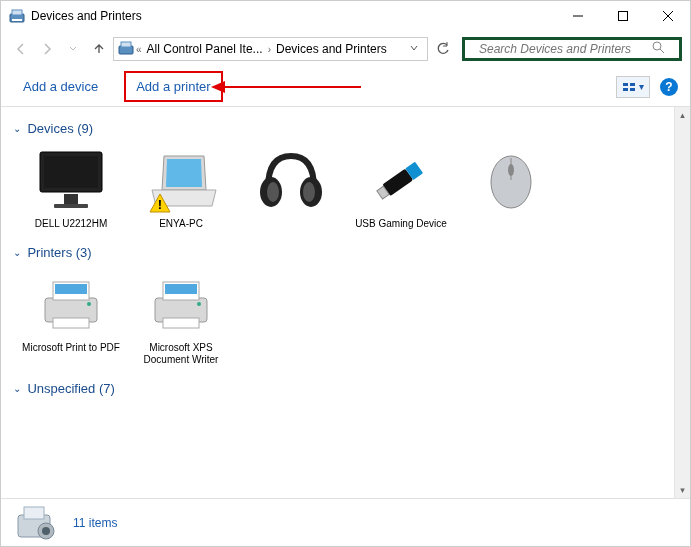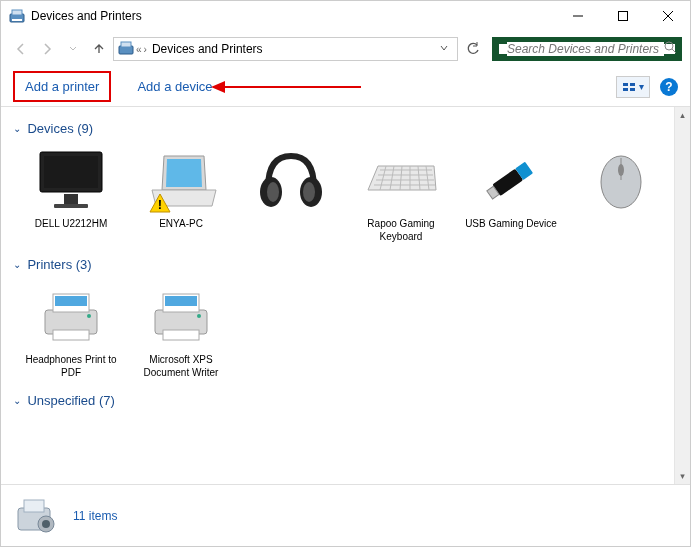--- a/index.html
+++ b/index.html
@@ -45,27 +45,27 @@
     align-items: center;
     padding: 0 4px;
     gap: 2px;
     overflow: hidden;
   }
   .breadcrumb .crumb { font-size: 12px; color: #000; padding: 0 3px; white-space: nowrap; }
   .breadcrumb .chev { color: #666; font-size: 10px; }
   .breadcrumb .dropdown { margin-left: auto; padding: 0 4px; color:#555; }
   .refresh { width: 22px; height:24px; display:flex; align-items:center; justify-content:center; color:#555; border:1px solid transparent; margin-left:2px; }
   .searchbox {
-    width: 190px;
+    width: 220px;
     height: 24px;
-    border: 7px solid #14532d;
+    border: 3px solid #14532d;
     display: flex;
     align-items: center;
     margin-left: 6px;
-    padding: 0 8px;
+    padding: 0 14px;
     color: #888;
   }
   .searchbox input { border:none; outline:none; font-size:12px; flex:1; font-style: italic; color:#777; }
   .searchbox .sicon { color:#888; }
   
   .toolbar {
     height: 40px;
     display: flex;
     align-items: center;
     padding: 0 12px;
@@ -88,21 +88,21 @@
   .content { flex:1; overflow:hidden; position:relative; padding: 8px 12px 0 12px; }
   .scrollbar-v { position:absolute; right:0; top:0; bottom:0; width:16px; background:#f0f0f0; border-left:1px solid #e5e5e5;}
   .scrollbar-v .arrow { height:16px; display:flex; align-items:center; justify-content:center; color:#666; font-size:9px;}
   .group-header { color:#1a4b8c; font-size:13px; padding: 6px 0 8px 0; display:flex; align-items:center; gap:6px;}
   .group-header .caret { font-size:10px; color:#1a4b8c;}
   .items { display:flex; flex-wrap:wrap; gap: 4px 10px; padding-left:8px; }
   .item { width: 100px; display:flex; flex-direction:column; align-items:center; text-align:center; margin-bottom:8px;}
   .item .iconwrap { width:80px; height:72px; display:flex; align-items:center; justify-content:center; position:relative;}
   .item .label { font-size:10px; color:#000; line-height:1.25; margin-top:2px; word-wrap:break-word; max-width:105px;}
   
-  .statusbar { height:62px; border-top:1px solid #e0e0e0; display:flex; align-items:center; padding: 4px 12px; gap:12px;}
+  .statusbar { height:48px; border-top:1px solid #e0e0e0; display:flex; align-items:center; padding: 4px 12px; gap:12px;}
   .statusbar .thumb { width:48px; height:48px; display:flex; align-items:center; justify-content:center;}
   .statusbar .stext { color:#1a5cb0; font-size:12px;}
   .warning-triangle { position:absolute; bottom:0; left:8px; }
 </style>
 </head>
 <body>
 
 <div class="titlebar">
   <span class="appicon">
     <svg width="16" height="16" viewBox="0 0 16 16">
@@ -152,20 +152,21 @@
       <svg width="14" height="14">
         <path d="M7 11 L7 3 M3 7 L7 3 L11 7" fill="none" stroke="#555" stroke-width="1.3"></path>
       </svg>
     </div>
   <div class="breadcrumb">
     <span><svg width="16" height="16" viewBox="0 0 16 16">
           <rect x="1" y="6" width="14" height="8" rx="1" fill="#5a8fc0" stroke="#2a5a8a"></rect>
           <rect x="3" y="2" width="10" height="5" fill="#d0e0f0" stroke="#5a8fc0"></rect>
         </svg></span>
     <span class="chev">«</span>
+    <span class="crumb">All Control Panel Ite...</span>
     <span class="chev">›</span>
     <span class="crumb">Devices and Printers</span>
     <span class="dropdown"><svg width="10" height="10">
           <path d="M2 3 L5 7 L8 3" fill="none" stroke="#555"></path>
         </svg></span>
   </div>
   <div class="refresh">
       <svg width="14" height="14">
         <path d="M11 3 A5 5 0 1 0 12 8" fill="none" stroke="#555" stroke-width="1.3"></path>
         <path d="M11 0 L11 4 L7 4" fill="none" stroke="#555"></path>
@@ -174,22 +175,22 @@
   <div class="searchbox">
     <input type="text" placeholder="Search Devices and Printers" style="">
     <span class="sicon"><svg width="13" height="13">
           <circle cx="5" cy="5" r="4" fill="none" stroke="#888"></circle>
           <line x1="8" y1="8" x2="12" y2="12" stroke="#888"></line>
         </svg></span>
   </div>
 </div>
 
 <div class="toolbar">
+  <span class="toolbtn">Add a device</span>
   <span class="toolbtn highlight">Add a printer</span>
-  <span class="toolbtn">Add a device</span>
   <svg class="arrow-callout" width="150" height="12" style="overflow:visible">
     <line x1="150" y1="2" x2="10" y2="2" stroke="#e00000" stroke-width="2"></line>
     <polygon points="0,2 14,-4 14,8" fill="#e00000"></polygon>
   </svg>
   <div class="toolbar-right">
     <div class="viewmode">
       <svg width="14" height="12">
           <rect x="1" y="2" width="5" height="3" fill="#1a5cb0"></rect>
           <rect x="1" y="7" width="5" height="3" fill="#1a5cb0"></rect>
           <rect x="8" y="2" width="5" height="3" fill="#1a5cb0"></rect>
@@ -245,40 +246,20 @@
             <path d="M12 40 Q12 8 35 8 Q58 8 58 40" fill="none" stroke="#222" stroke-width="6"></path>
             <ellipse cx="15" cy="44" rx="11" ry="15" fill="#222"></ellipse>
             <ellipse cx="55" cy="44" rx="11" ry="15" fill="#222"></ellipse>
             <ellipse cx="17" cy="44" rx="6" ry="10" fill="#555"></ellipse>
             <ellipse cx="53" cy="44" rx="6" ry="10" fill="#555"></ellipse>
           </svg>
       </div>
     </div>
     <div class="item">
       <div class="iconwrap">
-        <svg width="74" height="40">
-            <polygon points="4,30 14,6 70,6 72,30" fill="#e8e8e8" stroke="#aaa"></polygon>
-          <g stroke="#bbb">
-            <line x1="16" y1="10" x2="68" y2="10"></line>
-              <line x1="14" y1="15" x2="69" y2="15"></line>
-              <line x1="12" y1="20" x2="70" y2="20"></line>
-              <line x1="10" y1="25" x2="71" y2="25"></line>
-            <line x1="22" y1="6" x2="16" y2="30"></line>
-              <line x1="30" y1="6" x2="26" y2="30"></line>
-              <line x1="38" y1="6" x2="36" y2="30"></line>
-              <line x1="46" y1="6" x2="46" y2="30"></line>
-              <line x1="54" y1="6" x2="56" y2="30"></line>
-              <line x1="62" y1="6" x2="65" y2="30"></line>
-          </g>
-        </svg>
-      </div>
-      <div class="label">Rapoo Gaming Keyboard</div>
-    </div>
-    <div class="item">
-      <div class="iconwrap">
         <svg width="64" height="54">
             <g transform="rotate(-35 32 27)">
               <rect x="14" y="20" width="28" height="14" rx="2" fill="#111"></rect>
               <rect x="42" y="20" width="12" height="14" rx="1" fill="#1090d0"></rect>
               <rect x="6" y="22" width="8" height="10" fill="#c8c8c8" stroke="#888"></rect>
             </g>
           </svg>
       </div>
       <div class="label">USB Gaming Device</div>
     </div>
@@ -301,21 +282,21 @@
     <div class="item">
       <div class="iconwrap">
         <svg width="72" height="60">
             <rect x="10" y="24" width="52" height="24" rx="3" fill="#d8d8d8" stroke="#999"></rect>
             <rect x="18" y="8" width="36" height="18" fill="#fff" stroke="#aaa"></rect>
             <rect x="20" y="10" width="32" height="10" fill="#50a8e0"></rect>
             <rect x="18" y="44" width="36" height="10" fill="#fff" stroke="#aaa"></rect>
             <circle cx="54" cy="30" r="2" fill="#3a8"></circle>
           </svg>
       </div>
-      <div class="label">Headphones Print to PDF</div>
+      <div class="label">Microsoft Print to PDF</div>
     </div>
     <div class="item">
       <div class="iconwrap">
         <svg width="72" height="60">
             <rect x="10" y="24" width="52" height="24" rx="3" fill="#d8d8d8" stroke="#999"></rect>
             <rect x="18" y="8" width="36" height="18" fill="#fff" stroke="#aaa"></rect>
             <rect x="20" y="10" width="32" height="10" fill="#50a8e0"></rect>
             <rect x="18" y="44" width="36" height="10" fill="#fff" stroke="#aaa"></rect>
             <circle cx="54" cy="30" r="2" fill="#3a8"></circle>
           </svg>

